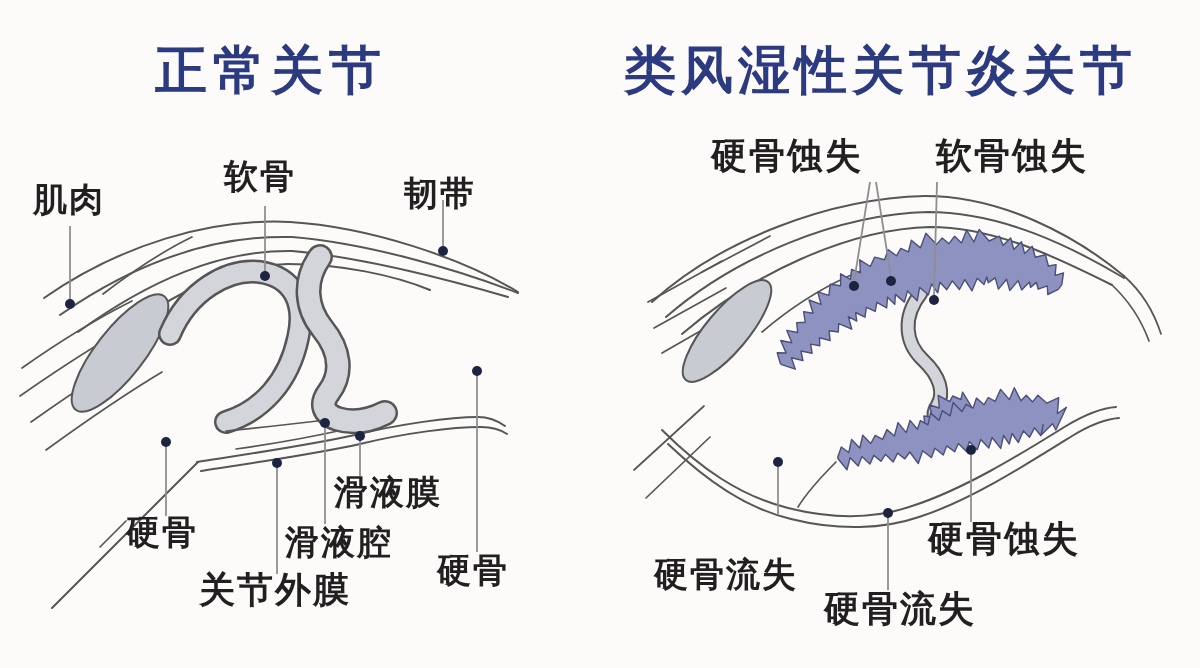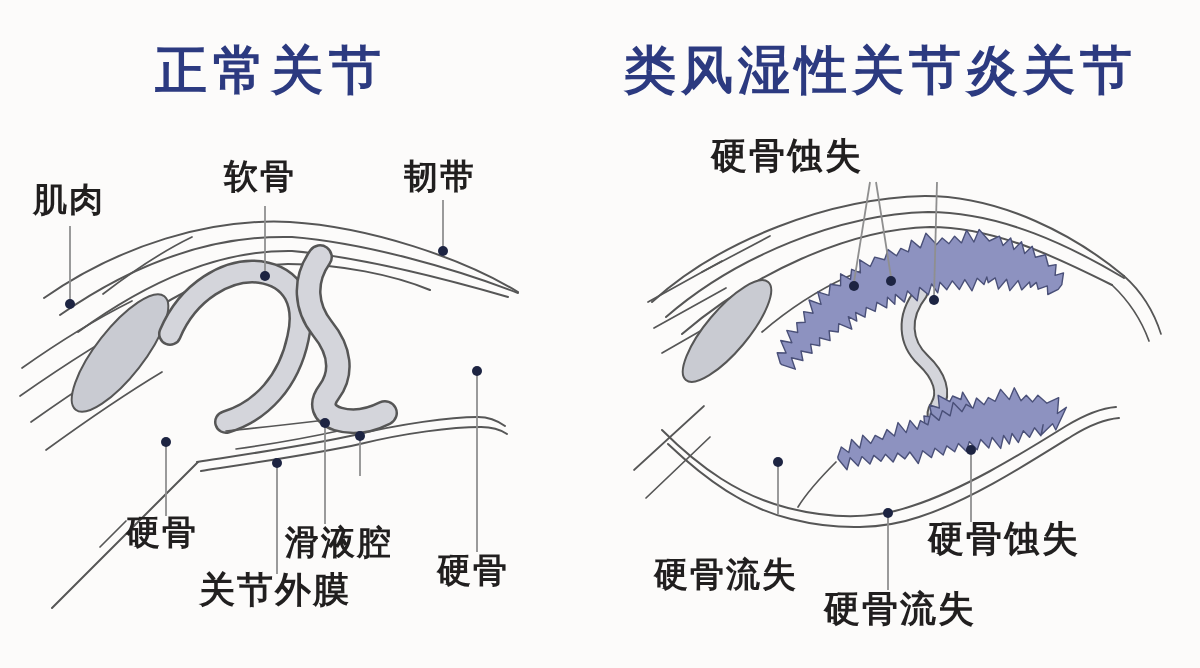--- a/index.html
+++ b/index.html
@@ -158,23 +158,25 @@
       <circle class="dot" cx="888" cy="513" r="5"></circle>
       <circle class="dot" cx="971" cy="450" r="5"></circle>
     </g>
   </svg>
 
   <div class="title" style="left:155px;top:46px">正常关节</div>
   <div class="title" style="left:624px;top:46px;letter-spacing:5px">类风湿性关节炎关节</div>
 
   <div class="lbl" style="left:33px;top:184px">肌肉</div>
   <div class="lbl" style="left:224px;top:161px">软骨</div>
-  <div class="lbl" style="left:404px;top:161px">韧带</div>
+  <div class="lbl" style="left:404px;top:178px">韧带</div>
   <div class="lbl" style="left:126px;top:517px">硬骨</div>
+  <div class="lbl" style="left:334px;top:477px">滑液膜</div>
   <div class="lbl big" style="left:199px;top:573px">关节外膜</div>
   <div class="lbl" style="left:285px;top:527px">滑液腔</div>
   <div class="lbl" style="left:437px;top:555px">硬骨</div>
 
   <div class="lbl big" style="left:711px;top:139px">硬骨蚀失</div>
+  <div class="lbl big" style="left:936px;top:139px">软骨蚀失</div>
   <div class="lbl" style="left:654px;top:559px">硬骨流失</div>
   <div class="lbl big" style="left:824px;top:592px">硬骨流失</div>
   <div class="lbl big" style="left:928px;top:522px">硬骨蚀失</div>
 </div>
 
 </body></html>

